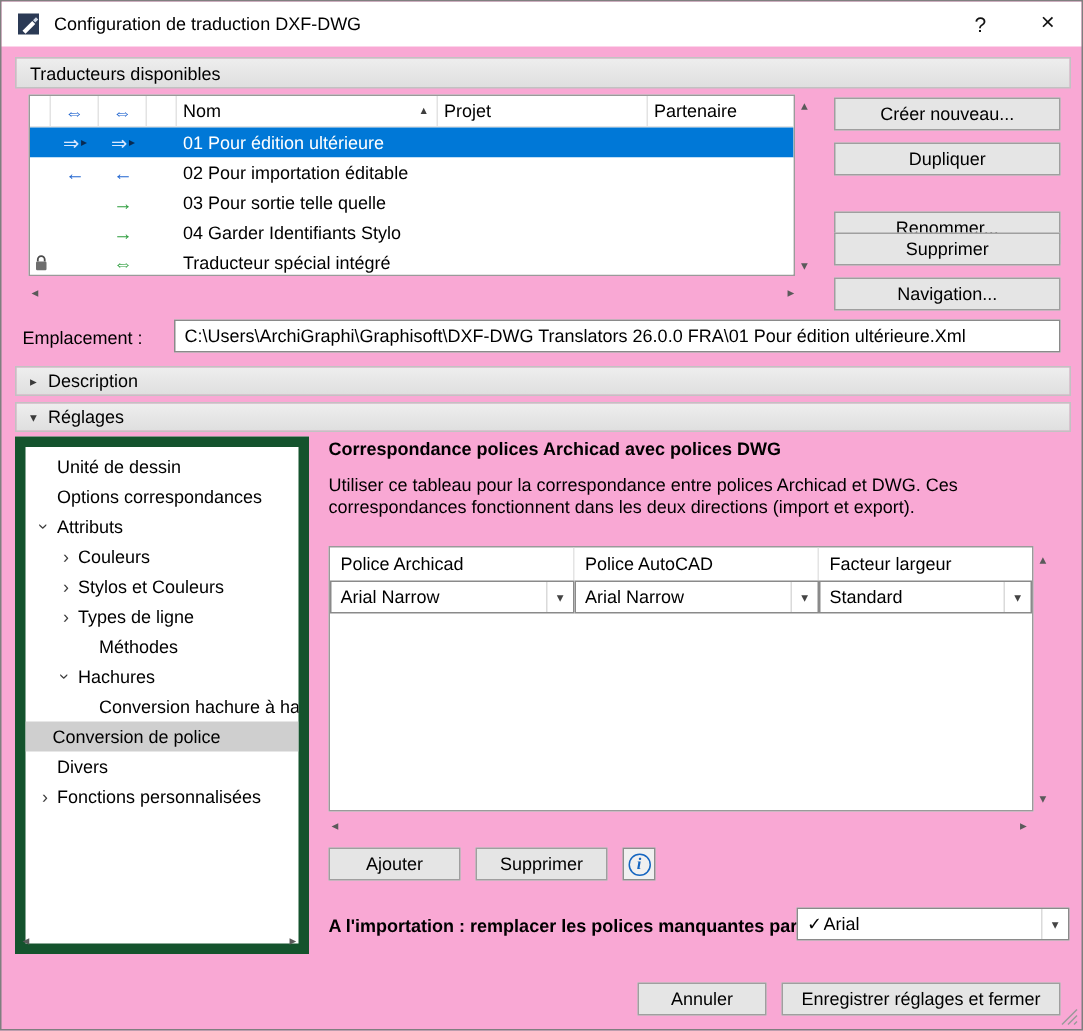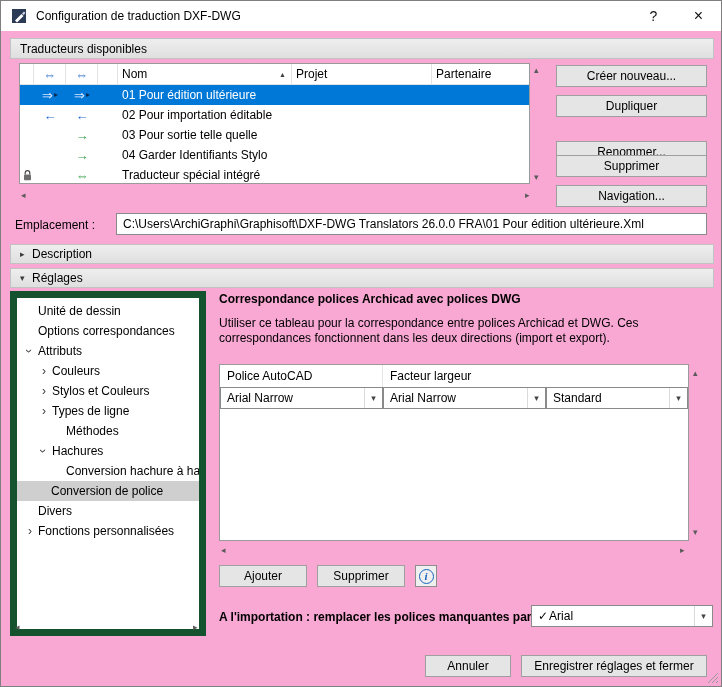--- a/index.html
+++ b/index.html
@@ -264,40 +264,41 @@
     <div class="titem" style="padding-left:49px;">
       <span>Méthodes</span>
     </div>
     <div class="titem" style="padding-left:35px;">
       <span class="texp open" style="left:20px;">›</span>
       <span>Hachures</span>
     </div>
     <div class="titem" style="padding-left:49px;">
       <span>Conversion hachure à hachure</span>
     </div>
-    <div class="titem sel" style="padding-left:34px;">
+    <div class="titem sel" style="padding-left:18px;">
       <span>Conversion de police</span>
     </div>
     <div class="titem" style="padding-left:21px;">
       <span>Divers</span>
     </div>
     <div class="titem" style="padding-left:21px;">
       <span class="texp" style="left:7px;">›</span>
       <span>Fonctions personnalisées</span>
     </div>
   </div>
 
   <span class="sarr" style="left:14px;top:622px;">◂</span>
   <span class="sarr" style="left:192px;top:622px;">▸</span>
 
   <div class="fp-title">Correspondance polices Archicad avec polices DWG</div>
   <div class="fp-desc">Utiliser ce tableau pour la correspondance entre polices Archicad et DWG. Ces correspondances fonctionnent dans les deux directions (import et export).</div>
 
   <div class="ftable">
     <div class="fheader">
+      <div class="fh fw1">Police Archicad</div>
       <div class="fh fw2">Police AutoCAD</div>
       <div class="fh fw3">Facteur largeur</div>
     </div>
     <div class="frow">
       <div class="combo fw1">
         <span class="cval">Arial Narrow</span>
         <span class="car">▾</span>
       </div>
       <div class="combo fw2">
         <span class="cval">Arial Narrow</span>

